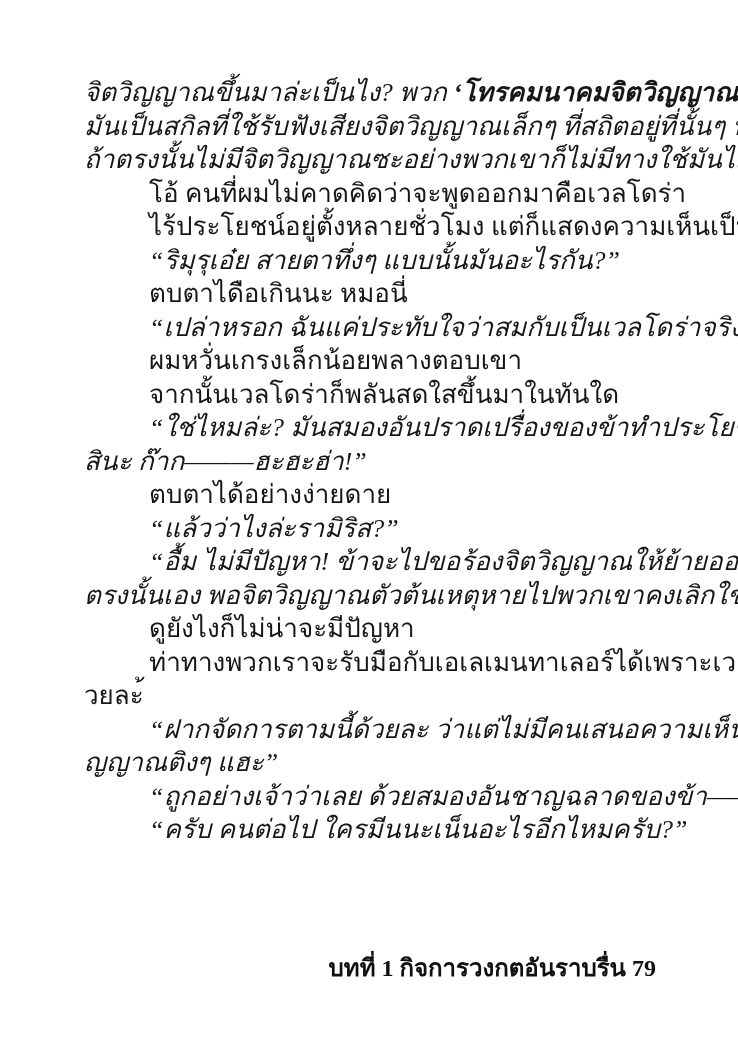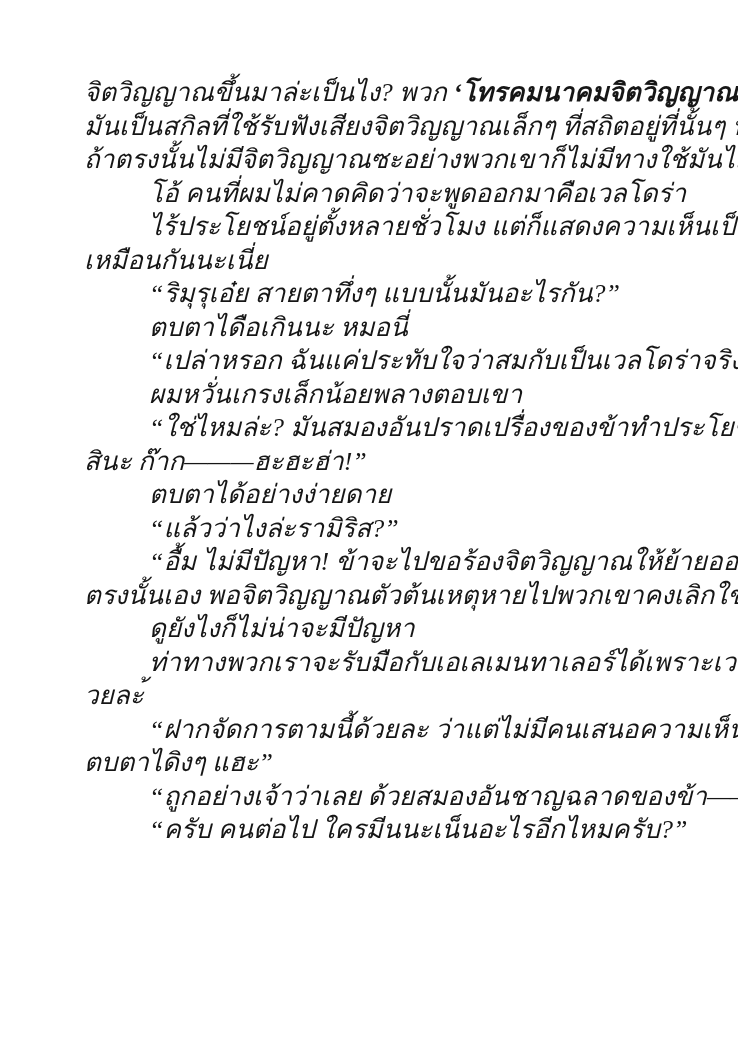--- a/index.html
+++ b/index.html
@@ -19,21 +19,20 @@
   .text-block {
     position: absolute;
     left: 84px;
     top: 76px;
     width: 576px;
     font-size: 26px;
     line-height: 33.5px;
   }
   .line {
     white-space: nowrap;
-    font-style: italic;
   }
   .line.indent {
     text-indent: 65px;
   }
   .line.italic {
     font-style: italic;
   }
   .bold {
     font-weight: bold;
   }
@@ -52,32 +51,35 @@
 </head>
 <body>
 
 <div class="page">
   <div class="text-block" id="text-block">
       <div class="line italic"><span>จิตวิญญาณขึ้นมาล่ะเป็นไง? พวก </span><span class="bold">‘โทรคมนาคมจิตวิญญาณ’</span></div>
       <div class="line italic"><span>มันเป็นสกิลที่ใช้รับฟังเสียงจิตวิญญาณเล็กๆ ที่สถิตอยู่ที่นั้นๆ นี่นา?</span></div>
       <div class="line italic"><span>ถ้าตรงนั้นไม่มีจิตวิญญาณซะอย่างพวกเขาก็ไม่มีทางใช้มันไม่ใช่รึ?”</span></div>
       <div class="line indent"><span>โอ้ คนที่ผมไม่คาดคิดว่าจะพูดออกมาคือเวลโดร่า</span></div>
       <div class="line indent"><span>ไร้ประโยชน์อยู่ตั้งหลายชั่วโมง แต่ก็แสดงความเห็นเป็นกับเขา</span></div>
-      <div class="line"><span>เหมือนกันนะเนี่ย</span></div>
       <div class="line indent italic"><span>“ริมุรุเอ๋ย สายตาทึ่งๆ แบบนั้นมันอะไรกัน?”</span></div>
       <div class="line indent"><span>ตบตาไดือเกินนะ หมอนี่</span></div>
       <div class="line indent italic"><span>“เปล่าหรอก ฉันแค่ประทับใจว่าสมกับเป็นเวลโดร่าจริงๆ ความ</span></div>
       <div class="line indent"><span>ผมหวั่นเกรงเล็กน้อยพลางตอบเขา</span></div>
+      <div class="line indent"><span>จากนั้นเวลโดร่าก็พลันสดใสขึ้นมาในทันใด</span></div>
       <div class="line indent italic"><span>“ใช่ไหมล่ะ? มันสมองอันปราดเปรื่องของข้าทำประโยชน์แล้ว</span></div>
       <div class="line italic"><span>สินะ ก๊าก———ฮะฮะฮ่า!”</span></div>
       <div class="line indent"><span>ตบตาได้อย่างง่ายดาย</span></div>
       <div class="line indent italic"><span>“แล้วว่าไงล่ะรามิริส?”</span></div>
       <div class="line indent italic"><span>“อื้ม ไม่มีปัญหา! ข้าจะไปขอร้องจิตวิญญาณให้ย้ายออกจากที่</span></div>
       <div class="line italic"><span>ตรงนั้นเอง พอจิตวิญญาณตัวต้นเหตุหายไปพวกเขาคงเลิกใช้ </span></div>
       <div class="line indent"><span>ดูยังไงก็ไม่น่าจะมีปัญหา</span></div>
       <div class="line indent"><span>ท่าทางพวกเราจะรับมือกับเอเลเมนทาเลอร์ได้เพราะเวลโดร่า</span></div>
       <div class="line"><span>วยละ้</span></div>
       <div class="line indent italic"><span>“ฝากจัดการตามนี้ด้วยละ ว่าแต่ไม่มีคนเสนอความเห็นเพิ่มเติม</span></div>
-      <div class="line italic"><span>ตบตาไดิงๆ แฮะ”</span></div>
+      <div class="line italic"><span>ญญาณติงๆ แฮะ”</span></div>
       <div class="line indent italic"><span>“ถูกอย่างเจ้าว่าเลย ด้วยสมองอันชาญฉลาดของข้า———”</span></div>
       <div class="line indent italic"><span>“ครับ คนต่อไป ใครมีนนะเน็นอะไรอีกไหมครับ?”</span></div>
     </div>
+  <div class="footer">
+    <span>บทที่ 1 กิจการวงกตอันราบรื่น 79</span>
+  </div>
 </div>
 
 </body></html>

